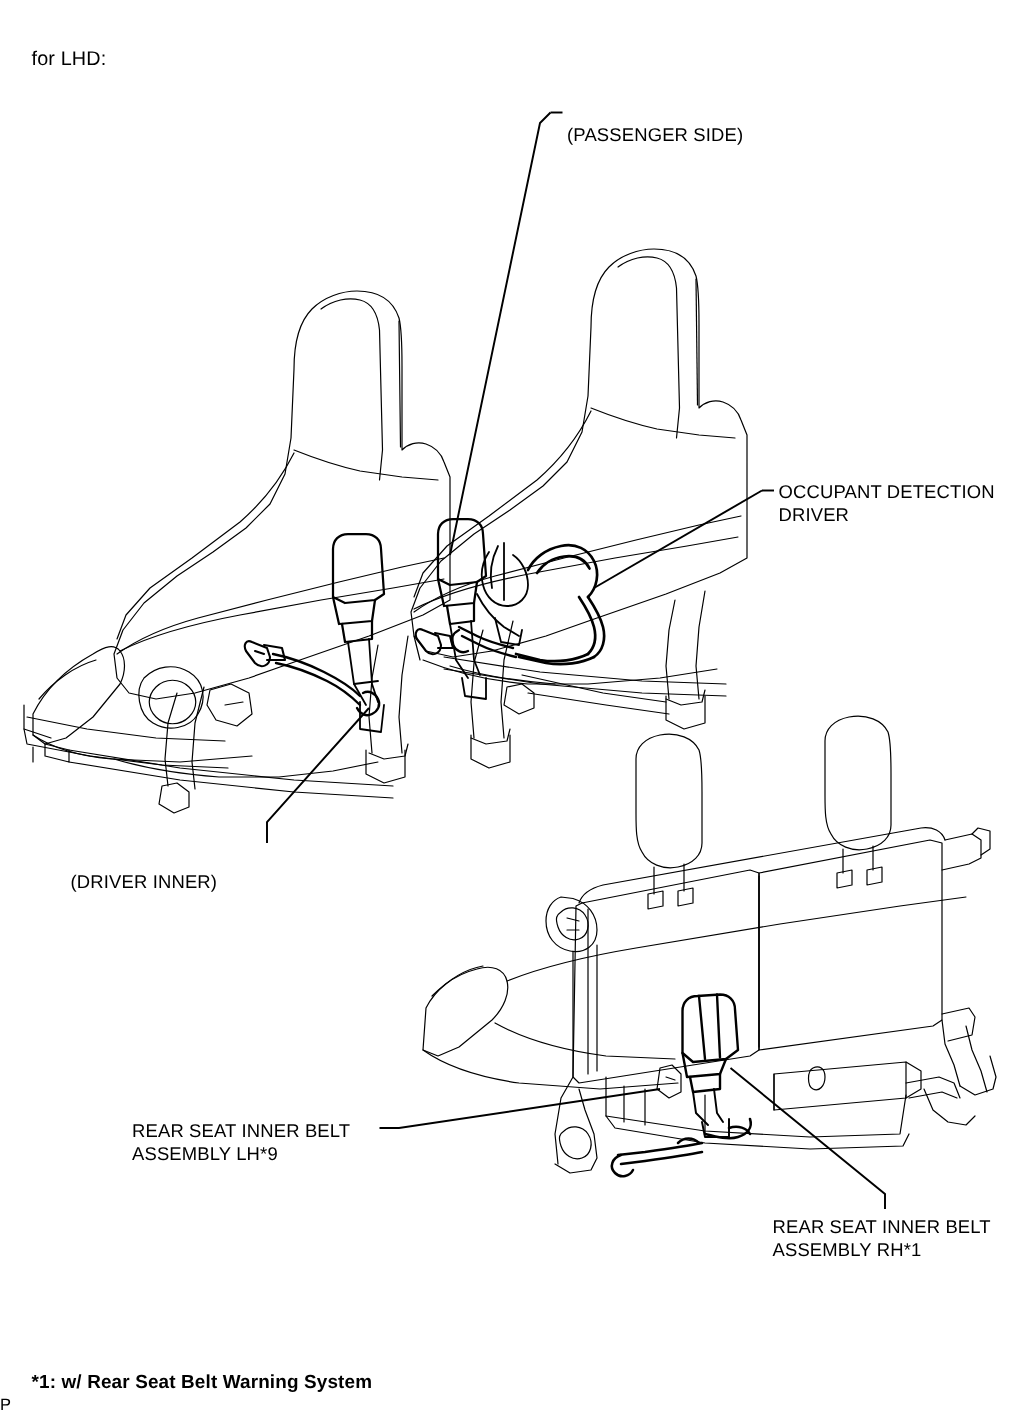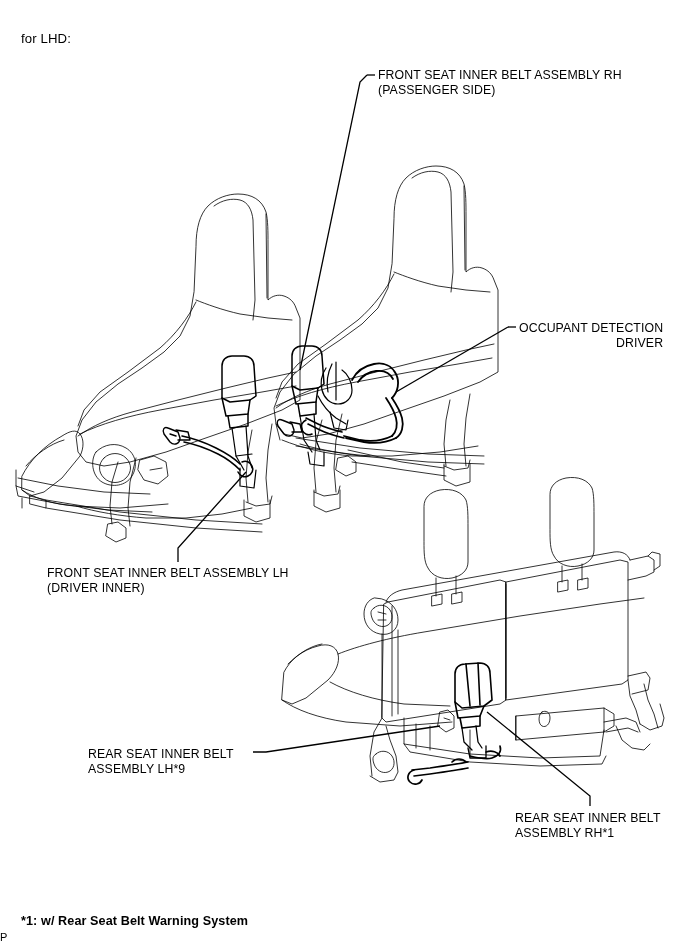--- a/index.html
+++ b/index.html
@@ -43,21 +43,20 @@
     top: 31px;
     font-size: 13.2px;
   }
   #label-front-rh {
     left: 378px;
     top: 68px;
   }
   #label-sensor {
     left: 519px;
     top: 321px;
-    text-align: right;
   }
   #label-front-lh {
     left: 47px;
     top: 566px;
   }
   #label-rear-lh {
     left: 88px;
     top: 747px;
   }
   #label-rear-rh {
@@ -353,25 +352,25 @@
     <path d="M178,562 L178,548 L246,472"></path>
 
     <path d="M253,752 L266,752 L440,726"></path>
 
     <path d="M590,806 L590,796 L487,712"></path>
   </g>
 </svg>
 
 <div class="lbl lbl-mixed" id="heading-lhd">for LHD:</div>
 
-<div class="lbl lbl-caps" id="label-front-rh"><span>FRONT SEAT INNER BELT ASSEMBLY RH</span><br><span>(PASSENGER SIDE)</span></div>
+<div class="lbl lbl-caps" id="label-front-rh"><br><span>(PASSENGER SIDE)</span></div>
 
 <div class="lbl lbl-caps" id="label-sensor"><span>OCCUPANT DETECTION</span><br><span>DRIVER</span></div>
 
-<div class="lbl lbl-caps" id="label-front-lh"><span>FRONT SEAT INNER BELT ASSEMBLY LH</span><br><span>(DRIVER INNER)</span></div>
+<div class="lbl lbl-caps" id="label-front-lh"><br><span>(DRIVER INNER)</span></div>
 
 <div class="lbl lbl-caps" id="label-rear-lh"><span>REAR SEAT INNER BELT</span><br><span>ASSEMBLY LH*9</span></div>
 
 <div class="lbl lbl-caps" id="label-rear-rh"><span>REAR SEAT INNER BELT</span><br><span>ASSEMBLY RH*1</span></div>
 
 <div class="lbl lbl-mixed" id="footnote-1">*1: w/ Rear Seat Belt Warning System</div>
 
 <div class="lbl" id="corner-mark">P</div>
 
 </body></html>

